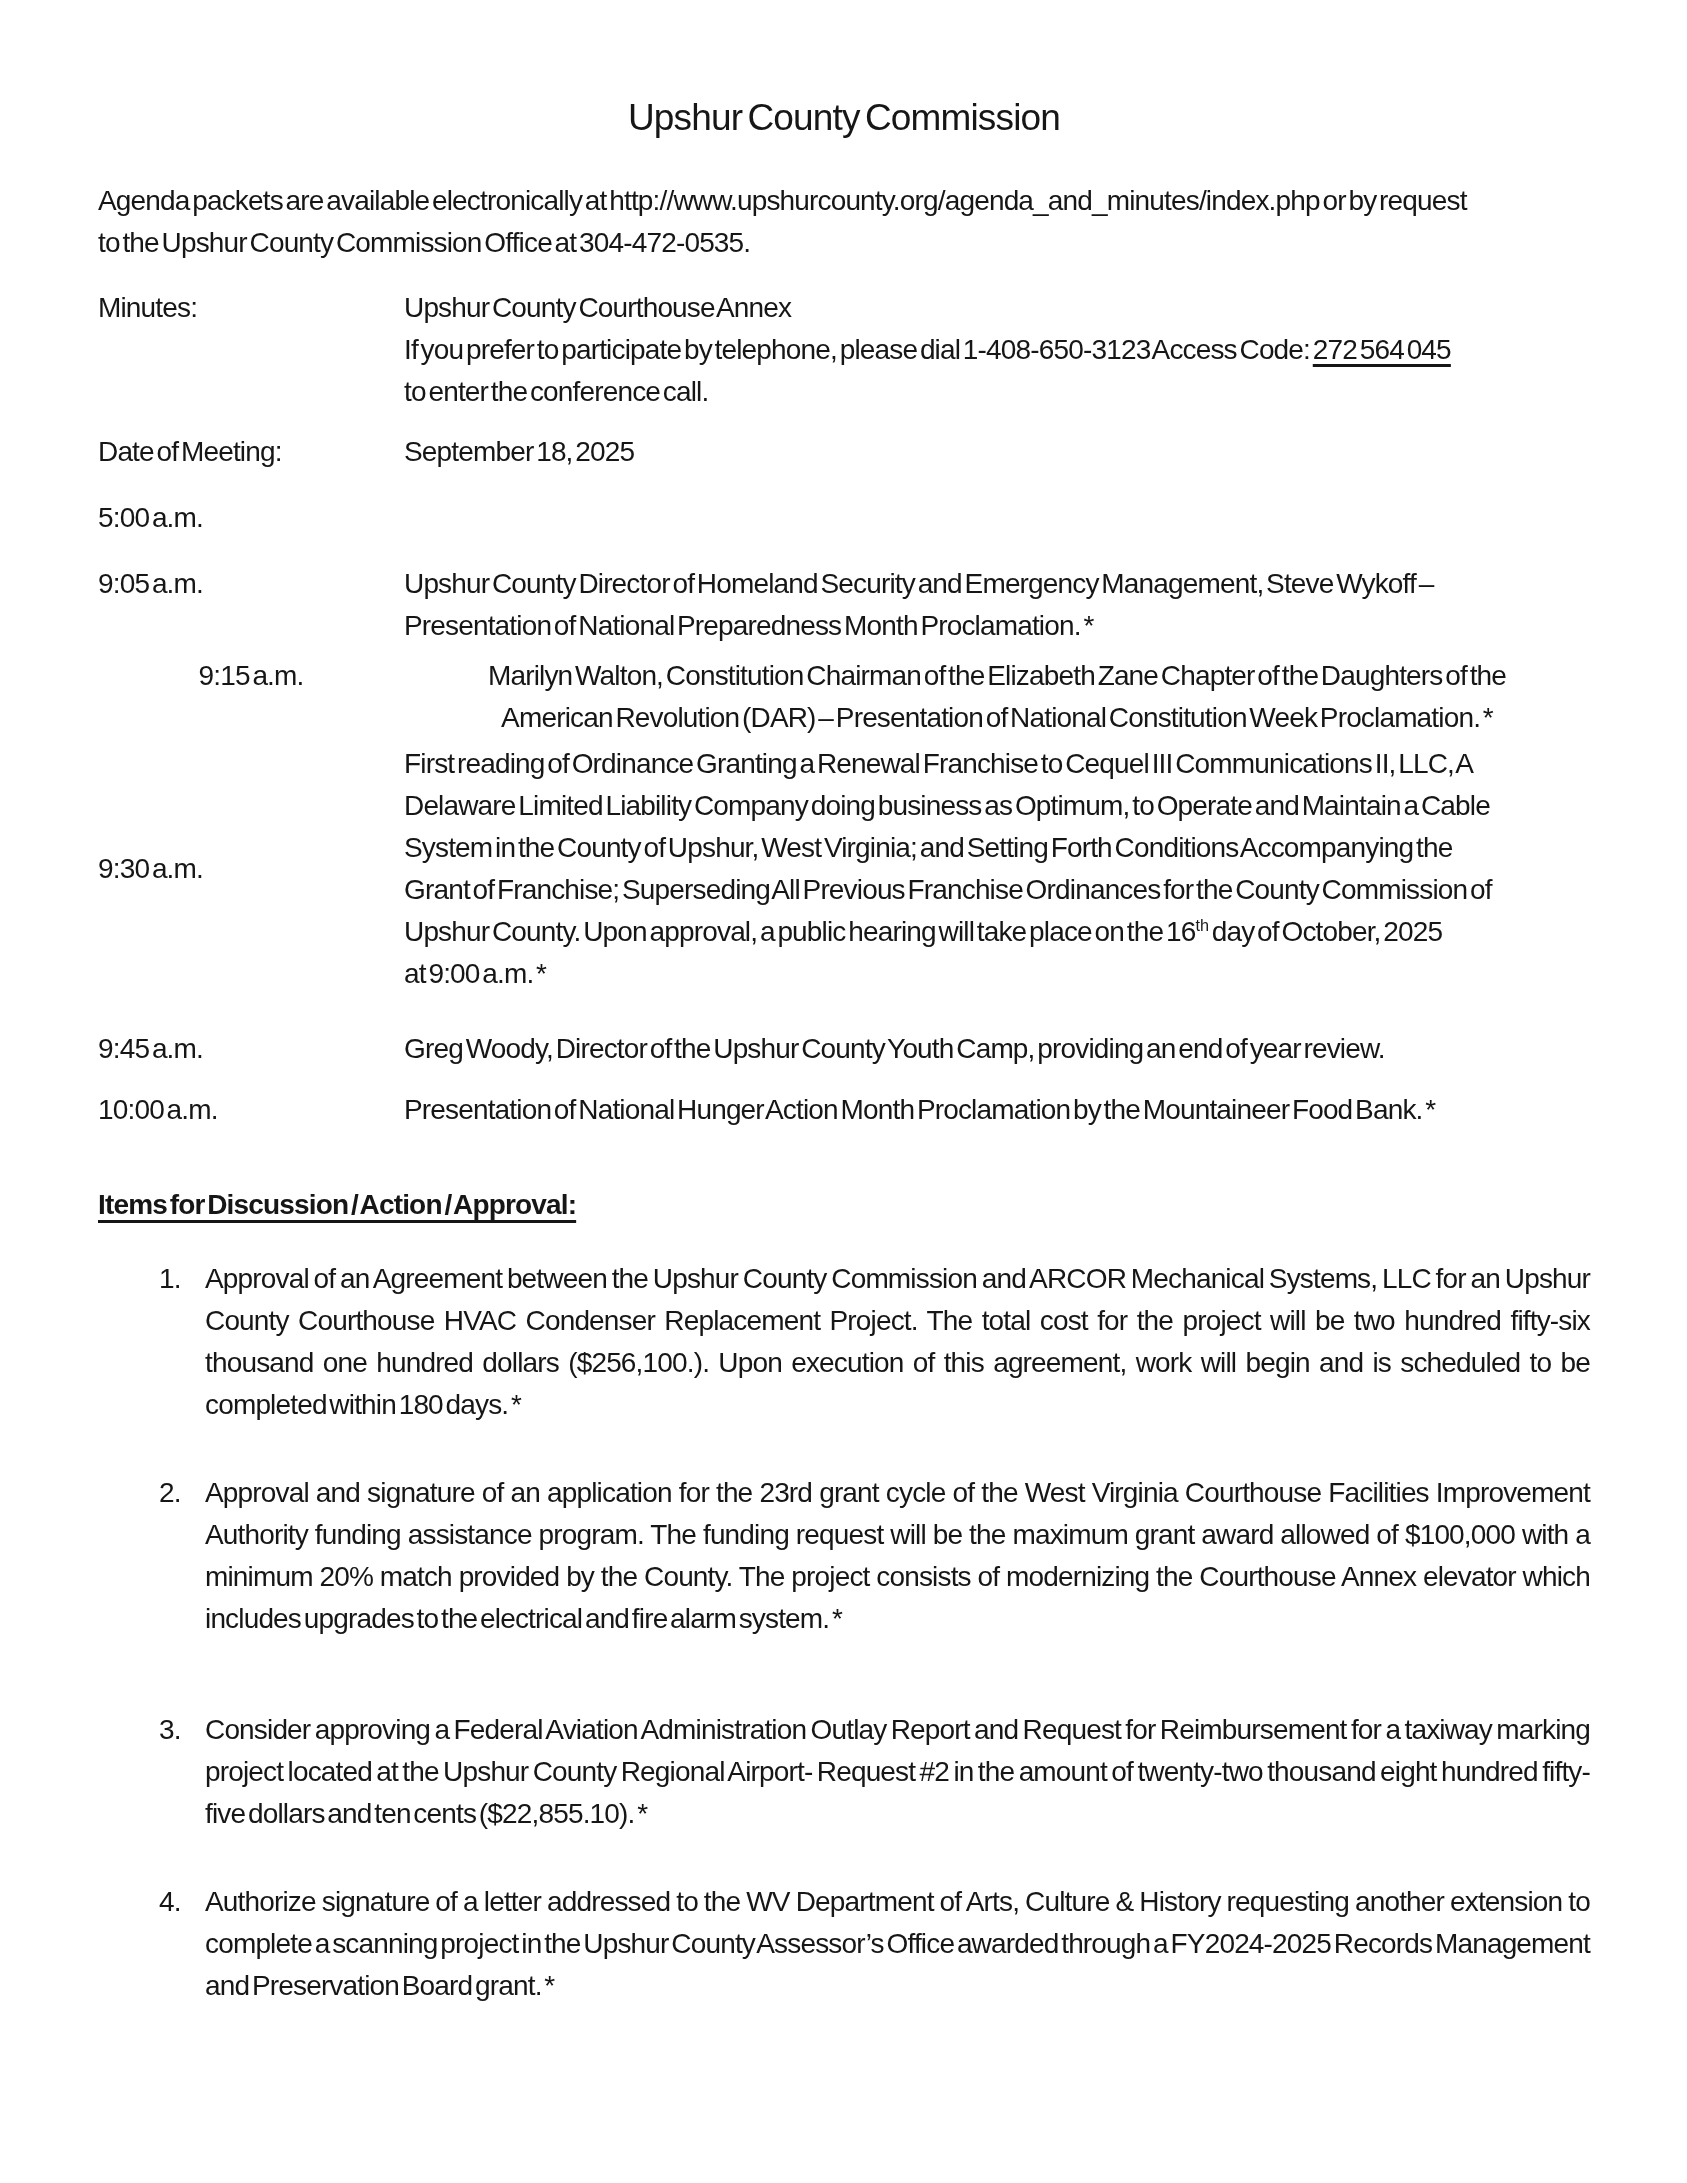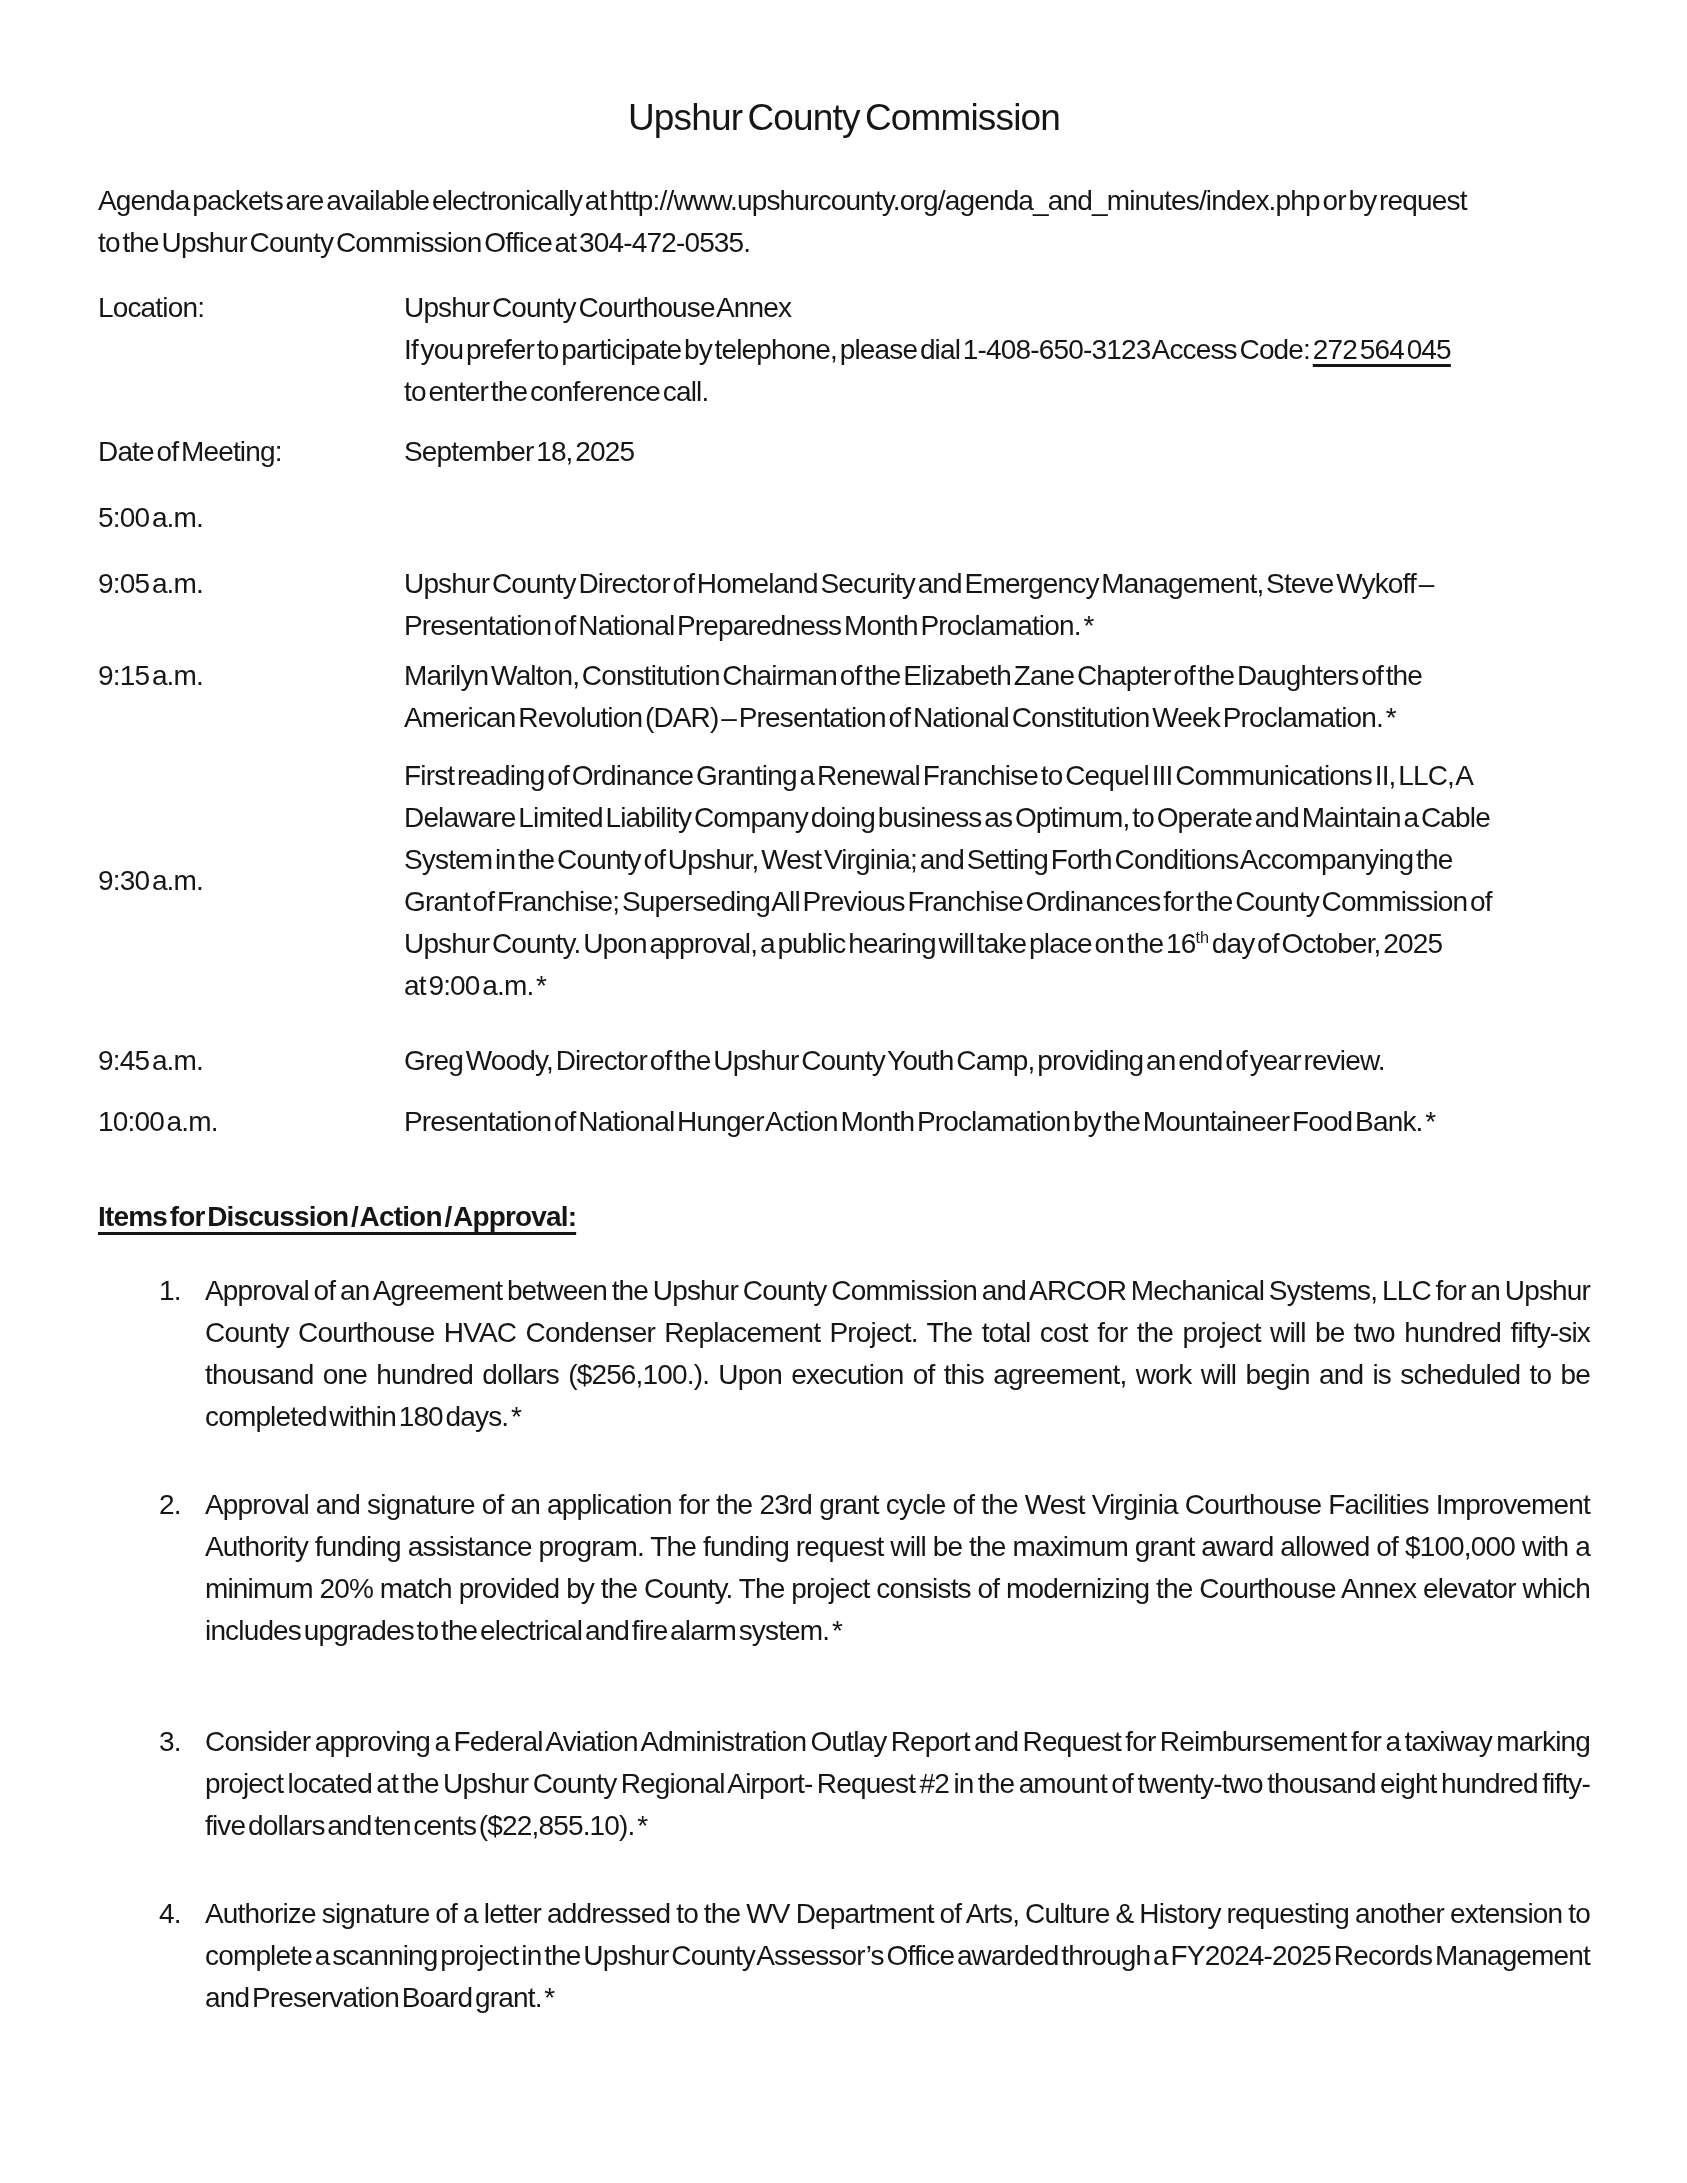--- a/index.html
+++ b/index.html
@@ -13,21 +13,21 @@
   }
   .title{ text-align:center;font-size:37px;line-height:77px;margin-bottom:24px; }
   .intro{ margin-bottom:22.5px; }
   .row{ display:flex;align-items:flex-start; }
   .row .label{ width:306px;flex:none; }
   .row .content{ flex:1 1 auto;min-width:0; }
   .mb-loc{ margin-bottom:18.5px; }
   .mb-date{ margin-bottom:24px; }
   .mb-900{ margin-bottom:24px; }
   .mb-905{ margin-bottom:8px; }
-  .mb-915{ margin-bottom:16px; }
+  .mb-915{ margin-bottom:4px;text-align:center; }
   .mb-930{ margin-bottom:33px;align-items:center; }
   .mb-945{ margin-bottom:18.5px; }
   .mb-1000{ margin-bottom:53px; }
   .minutes-line{ padding-left:5.3px; }
   .bullet-line{ padding-left:32px; }
   .bullet-glyph{ display:inline-block;width:13.2px; }
   .bullet-text{ margin-left:29px; }
   .underlined{ text-decoration:underline;text-decoration-thickness:2.6px;text-underline-offset:5.3px; }
   .section-heading{
     font-weight:bold;
@@ -43,21 +43,21 @@
 </head>
 <body>
 
 <div class="title">
   <div>Upshur County Commission</div>
 </div>
 
 <div class="intro"><span>Agenda packets are available electronically at http://www.upshurcounty.org/agenda_and_minutes/index.php or by request</span><br><span>to the Upshur County Commission Office at 304-472-0535.</span></div>
 
 <div class="row mb-loc">
-  <div class="label">Location:</div>
+  <div class="label">Minutes:</div>
   <div class="content"><span>Upshur County Courthouse Annex</span><br><span>If you prefer to participate by telephone, please dial 1-408-650-3123 Access Code: </span><span class="underlined">272 564 045</span><br><span>to enter the conference call.</span></div>
 </div>
 
 <div class="row mb-date">
   <div class="label">Date of Meeting:</div>
   <div class="content">September 18, 2025</div>
 </div>
 
 <div class="row mb-900">
   <div class="label">5:00 a.m.</div>

